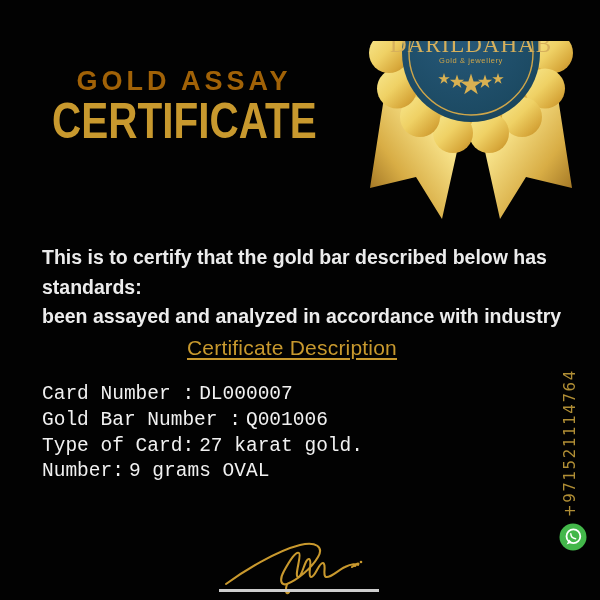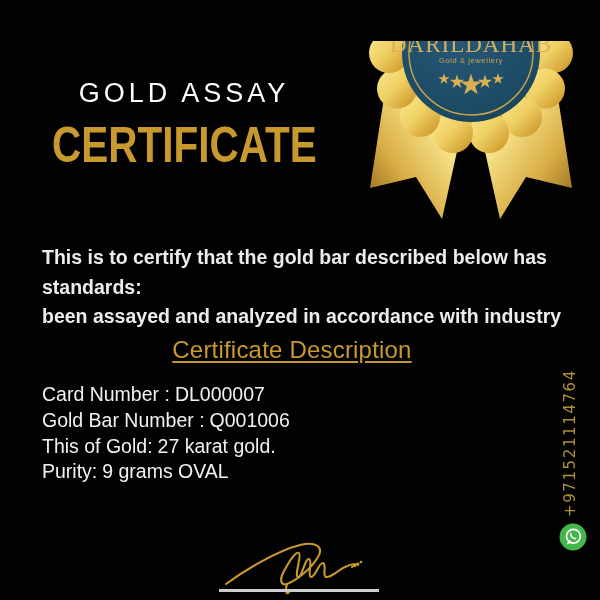--- a/index.html
+++ b/index.html
@@ -6,42 +6,42 @@
   .page{
     position:relative;width:600px;height:600px;background:#020202;
     overflow:hidden;font-family:"Liberation Sans",sans-serif;
   }
   
   .badge-wrap{position:absolute;left:350px;top:16px;width:250px;height:200px;margin-top:25px;}
   .badge-wrap svg{display:block;}
   
   .title-block{position:absolute;left:16px;top:64px;width:336px;text-align:center;}
   .title-sub{
-    margin:12px;color:#ffffff;font-size:27px;font-weight:400;
+    margin:0;color:#a16207;font-size:27px;font-weight:700;
     letter-spacing:4px;line-height:35px;white-space:nowrap;
   }
   .title-main{
     margin:0;color:#C8992E;font-size:50px;font-weight:700;line-height:44px;
     letter-spacing:0px;white-space:nowrap;display:inline-block;
     transform:scaleX(0.81);transform-origin:center top;
   }
   
   .statement{position:absolute;left:42px;top:243px;color:#ECECEC;
     font-size:19.5px;line-height:29.5px;}
   .statement div{white-space:nowrap;font-weight:bold;}
   
   .cert-desc-wrap{position:absolute;left:42px;top:336px;width:500px;text-align:center;}
   .cert-desc{
-    color:#C8992E;font-size:24px;text-decoration:underline;
+    color:#C8992E;font-size:21px;text-decoration:underline;
     text-underline-offset:3px;letter-spacing:0.2px;
   }
   
   .details{position:absolute;left:42px;top:382px;color:#F1F1F1;
     font-size:19.5px;line-height:25.8px;}
-  .detail-row{white-space:nowrap;}
+  .detail-row{white-space:nowrap;font-family:Liberation Mono, monospace;}
   .detail-label{margin-right:5px;}
   
   .signature-svg{position:absolute;left:198px;top:536px;}
   .sig-line{position:absolute;left:219px;top:589px;width:160px;height:2.5px;
     background:#CDCDCD;}
   
   .phone{
     position:absolute;left:562px;top:517px;width:140px;line-height:17px;
     transform-origin:0 0;transform:rotate(-90deg);
     color:#B08E35;font-size:15px;letter-spacing:1.6px;white-space:nowrap;
@@ -135,24 +135,24 @@
   </div>
 
   <div class="details">
     <div class="detail-row">
       <span class="detail-label">Card Number :</span><span class="detail-value">DL000007</span>
     </div>
     <div class="detail-row">
       <span class="detail-label">Gold Bar Number :</span><span class="detail-value">Q001006</span>
     </div>
     <div class="detail-row">
-      <span class="detail-label">This of Gold:</span><span class="detail-value">27 karat gold.</span>
+      <span class="detail-label">Type of Card:</span><span class="detail-value">27 karat gold.</span>
     </div>
     <div class="detail-row">
-      <span class="detail-label">Purity:</span><span class="detail-value">9 grams OVAL</span>
+      <span class="detail-label">Number:</span><span class="detail-value">9 grams OVAL</span>
     </div>
   </div>
 
   <svg class="signature-svg" width="200" height="62" viewBox="0 0 200 62">
     <g fill="none" stroke="#C9992E" stroke-width="2.1" stroke-linecap="round">
       <path d="M28,48 C46,35 78,15 102,9 C118,5 126,11 120,21 C113,33 99,44 89,48
                C83,50 81,44 86,35 C92,24 98,15 101,17 C104,19 96,40 100,41
                C104,42 107,22 111,23 C115,24 109,40 113,41 C117,42 121,26 125,27
                C129,28 124,40 128,41 C133,42 140,34 147,31 C153,28 160,27 157,30"></path>
       <path d="M89,48 C87,54 88,60 91,56"></path>

